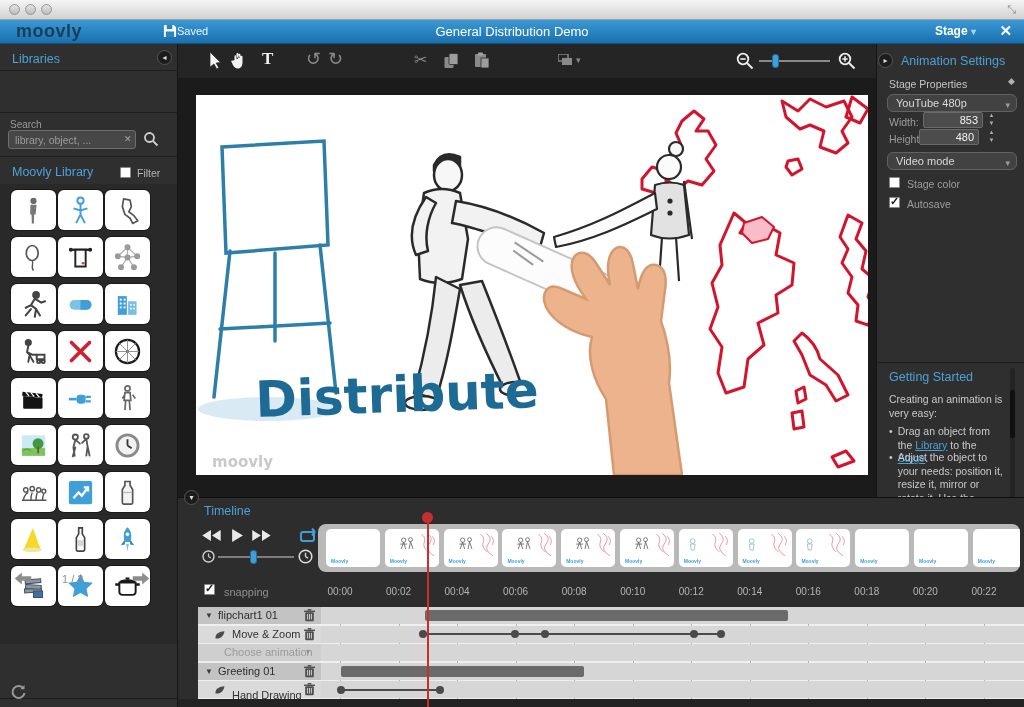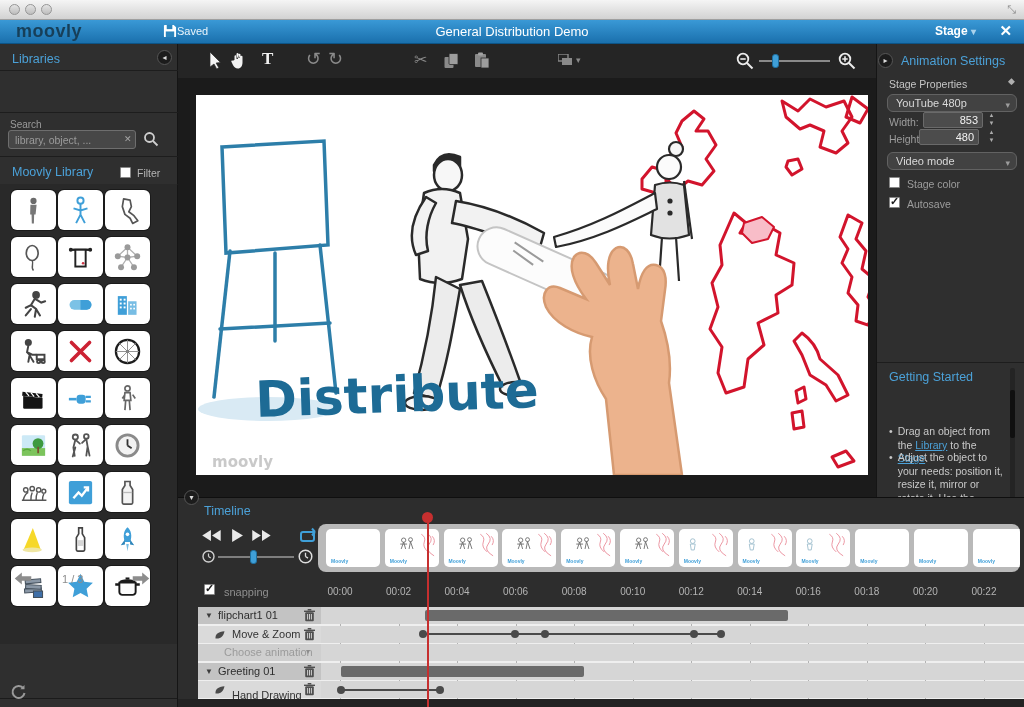--- a/index.html
+++ b/index.html
@@ -518,20 +518,21 @@
         <div class="cb"></div>
       </div>
     <div class="abs rp-label" style="left:30px;top:134px">Stage color</div>
     <div class="abs" style="left:12px;top:153px;position:absolute">
         <div class="cb checked" style="position:relative"></div>
       </div>
     <div class="abs rp-label" style="left:30px;top:154px">Autosave</div>
 
     <div class="abs hdiv" style="top:318px;width:148px"></div>
     <div class="abs sec-head" style="left:12px;top:326px">Getting Started</div>
+    <div class="abs gs-text" style="left:12px;top:349px">Creating an animation is very easy:</div>
     <div class="abs gs-text" style="left:12px;top:376px">
       <div class="gs-bullet">
           <span>•</span>
         <span><span>Drag an object from the </span><span class="gs-link">Library</span><span> to the </span><span class="gs-link">Stage</span><span>.</span></span>
       </div>
     </div>
     <div class="abs gs-text" style="left:12px;top:402px">
       <div class="gs-bullet">
           <span>•</span>
         <span>Adjust the object to your needs: position it, resize it, mirror or rotate it. Use the Properties Panel to</span>

